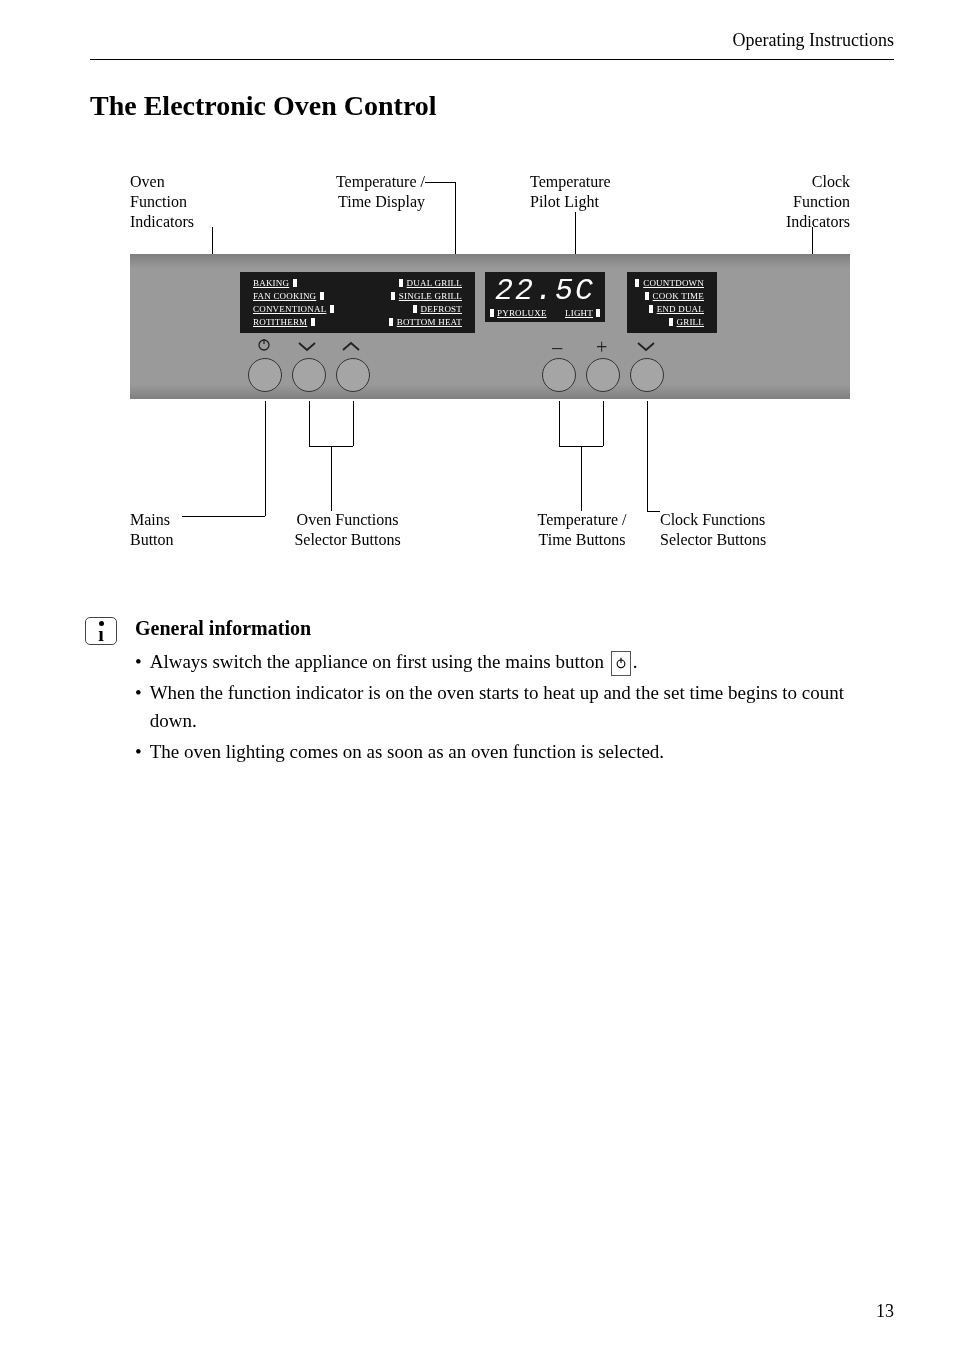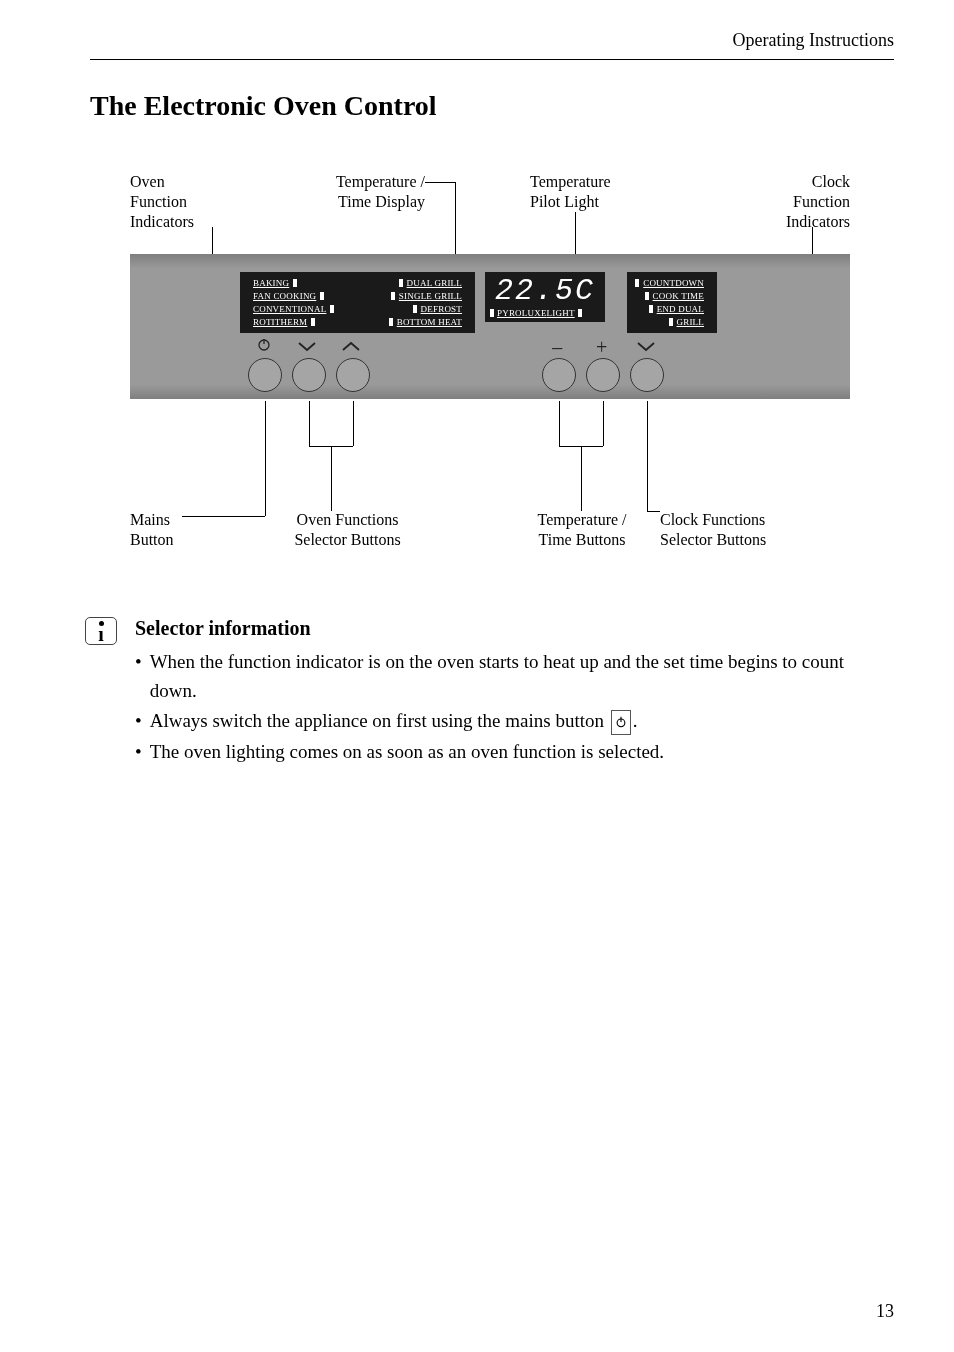--- a/index.html
+++ b/index.html
@@ -68,21 +68,21 @@
   .disp .txt { text-decoration: underline; letter-spacing:0.2px; white-space:nowrap;}
   .tempdig {
     font-family: 'Courier New', monospace;
     font-size: 30px;
     font-style: italic;
     letter-spacing: 2px;
     line-height:1;
     padding:0 2px;
     text-align:center;
   }
-  .templbl { display:flex; padding-top:2px;}
+  .templbl { display:flex; justify-content:space-between; padding-top:2px;}
   .btnrow {
     position: absolute;
     display:flex;
     gap: 10px;
   }
   .obtn {
     width:34px; height:34px;
     border:1.5px solid #333; border-radius:50%;
     background:#a5a5a5;
     display:flex; align-items:center; justify-content:center;
@@ -259,32 +259,32 @@
       <div class="label" style="left:392px;top:338px;text-align:center;width:120px">Temperature /<br>Time Buttons</div>
       <div class="label" style="left:530px;top:338px;width:150px">Clock Functions<br>Selector Buttons</div>
     </div>
   </div>
 
   <div class="info-block">
     <div class="info-icon">
         <span>ı</span>
       </div>
     <div class="info-body">
-      <h3>Selector information</h3>
+      <h3>General information</h3>
       <ul>
-        <li>
-            <span>When the function indicator is on the oven starts to heat up and the set time begins to count down.</span>
-          </li>
         <li>
             <span>Always switch the appliance on first using the mains button <span class="power-inline"><svg width="12" height="12" viewBox="0 0 14 14" style="vertical-align:-1px">
                   <circle cx="7" cy="8" r="4.5" fill="none" stroke="#000" stroke-width="1.3"></circle>
                   <line x1="7" y1="1" x2="7" y2="7" stroke="#000" stroke-width="1.3"></line>
                 </svg></span>.</span>
           </li>
         <li>
+            <span>When the function indicator is on the oven starts to heat up and the set time begins to count down.</span>
+          </li>
+        <li>
             <span>The oven lighting comes on as soon as an oven function is selected.</span>
           </li>
       </ul>
     </div>
   </div>
 
   <div class="pagenum">13</div>
 </div>
 
 </body></html>

